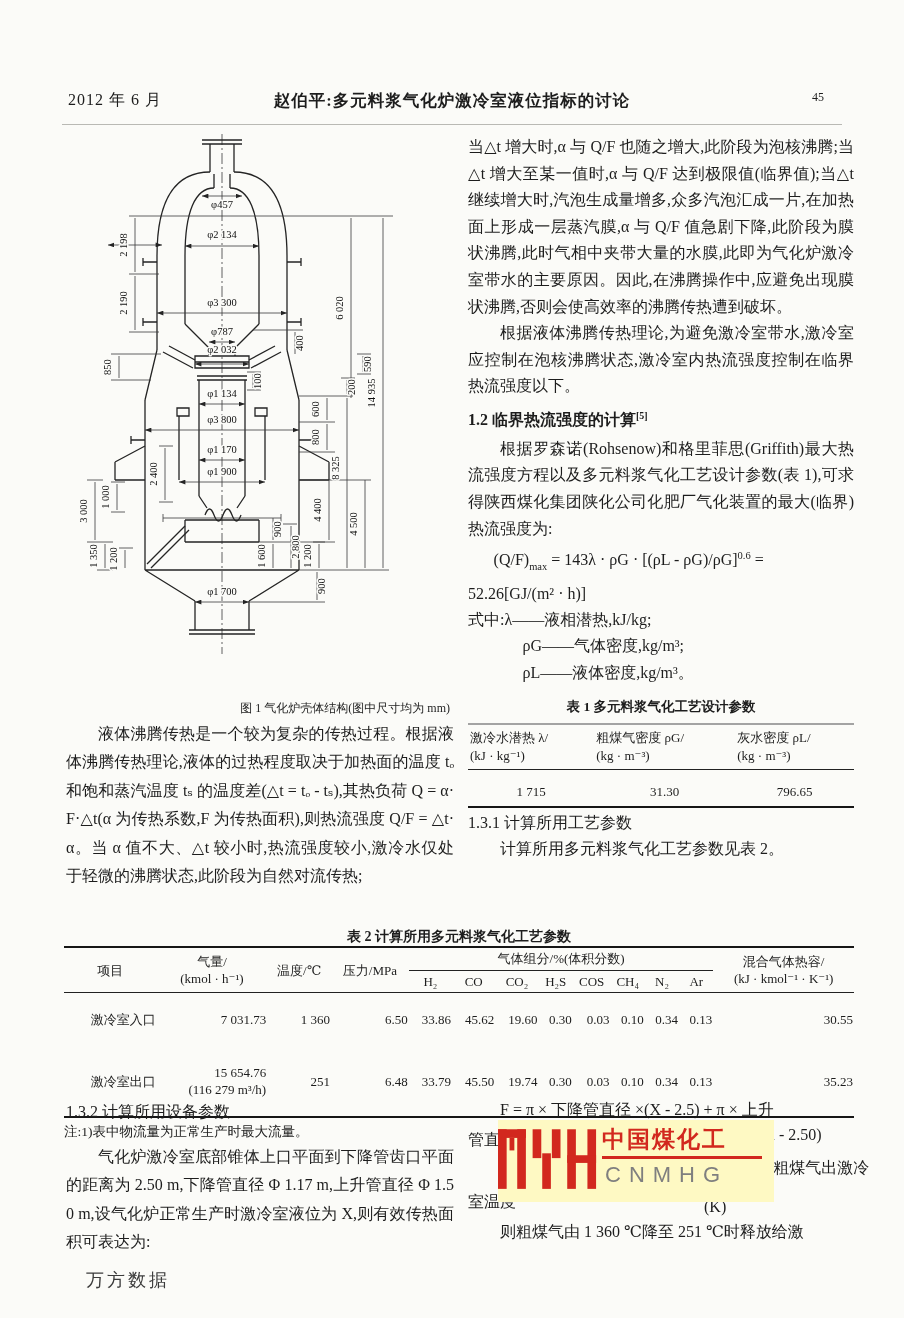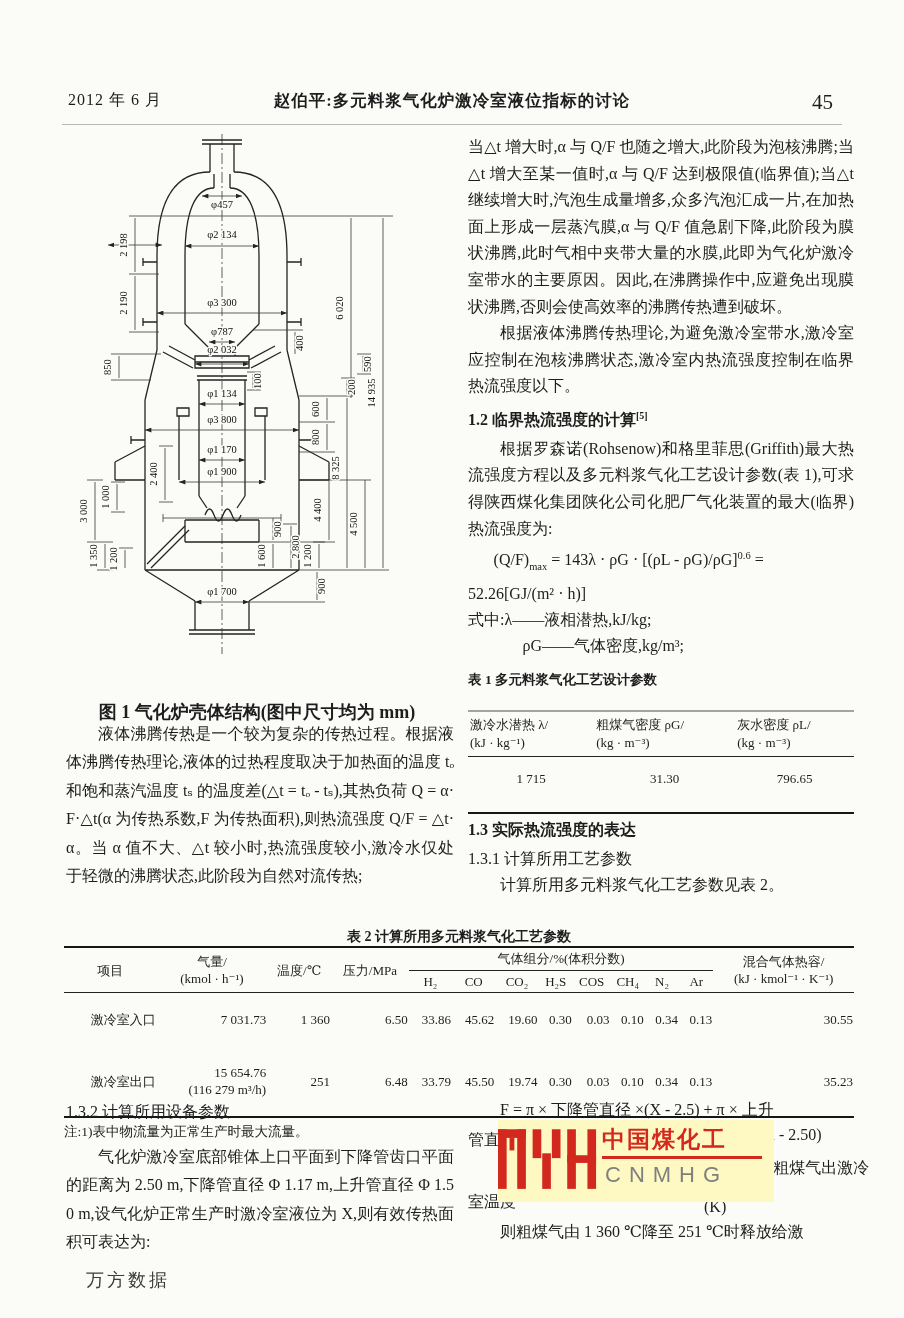--- a/index.html
+++ b/index.html
@@ -2,48 +2,48 @@
 <html><head>
 <meta charset="utf-8">
 <style>
   html,body{margin:0;padding:0}
   body{width:904px;height:1318px;position:relative;background:#fbfbf8;
        font-family:"Liberation Serif","DejaVu Serif",serif;color:#1d1d1d;overflow:hidden}
   .abs{position:absolute}
   
   .hdr-date{left:68px;top:90px;font-size:16px;letter-spacing:1px}
   .hdr-title{left:0;top:90px;width:904px;text-align:center;font-size:16.5px;font-weight:bold;letter-spacing:1px}
-  .hdr-page{left:812px;top:90px;font-size:21px}
+  .hdr-page{left:812px;top:90px;font-size:12px}
   .hdr-rule{left:62px;top:124px;width:780px;height:0;border-top:1px solid #b9b9b4}
   
   .fig-wrap{left:64px;top:128px;width:386px;height:572px}
   svg .ol{fill:none;stroke:#242424;stroke-width:1.3}
   svg .th{fill:none;stroke:#3a3a3a;stroke-width:0.8}
   svg .dim{font:10.5px "Liberation Serif","DejaVu Serif",serif;fill:#101010;
            paint-order:stroke;stroke:#fbfbf8;stroke-width:3px;stroke-linejoin:round}
-  .fig-caption{left:64px;top:700px;width:386px;text-align:center;font-size:18px;font-weight:bold}
+  .fig-caption{left:64px;top:700px;width:386px;text-align:right;font-size:12px;font-weight:normal}
   
   .lcol{left:66px;top:720px;width:388px;font-size:16px;line-height:28.4px;text-align:justify;word-break:break-all}
   .rcol{left:468px;top:134px;width:386px;font-size:16px;line-height:26.6px;text-align:justify;word-break:break-all}
   .rcol p,.lcol p{margin:0}
   .ind{text-indent:2em}
   .sect{font-weight:bold;margin:3px 0 2px 0}
   .sect-light{margin:2px 0 0 0}
   sup.ref{font-size:10px}
   .eq{line-height:27px}
   .eq .l1{padding-left:1.6em}
   .eq sub{font-size:10.5px}
   .eq sup{font-size:10.5px}
   .where div.cont{padding-left:3.4em}
   
-  .t1-title{font-weight:bold;font-size:13.5px;margin:7px 0 16px 0}
+  .t1-title{text-align:center;font-weight:bold;font-size:13.5px;margin:7px 0 3px 0}
   table{border-collapse:collapse;width:100%;font-size:13px}
   #table1{border-top:2px solid #a3a3a3;border-bottom:2px solid #161616}
   #table1 th{font-weight:normal;padding:4px 2px;border-bottom:1.3px solid #222;line-height:18px}
-  #table1 td{text-align:center;padding:9px 2px 20px 2px}
+  #table1 td{text-align:center;padding:9px 2px 0 2px}
   
   .t2-wrap{left:64px;top:928px;width:790px}
   .t2-title{text-align:center;font-weight:bold;font-size:14px;margin:0 0 0 0}
   #table2{border-top:2.2px solid #161616;border-bottom:2.2px solid #161616}
   #table2 th{font-weight:normal;padding:2px 1px;border-bottom:1.4px solid #222;line-height:17px;font-size:13px}
   #table2 th.gasgrp{border-bottom:1px solid #222;padding-bottom:3px}
   #table2 td{text-align:right;padding:18px 1px;font-size:13px;line-height:17px}
   .t2-note{font-size:13.5px;margin-top:5px}
   
   .bl{left:66px;top:1096px;width:388px;font-size:16px;line-height:28.6px;text-align:justify;word-break:break-all}
@@ -197,20 +197,21 @@
   <p class="ind">根据液体沸腾传热理论,为避免激冷室带水,激冷室应控制在泡核沸腾状态,激冷室内热流强度控制在临界热流强度以下。</p>
   <div class="sect"><span>1.2   临界热流强度的计算</span><sup class="ref">[5]</sup></div>
   <p class="ind">根据罗森诺(Rohsenow)和格里菲思(Griffith)最大热流强度方程以及多元料浆气化工艺设计参数(表 1),可求得陕西煤化集团陕化公司化肥厂气化装置的最大(临界)热流强度为:</p>
   <div class="eq">
     <div class="l1"><span>(Q/F)</span><sub>max</sub><span> = 143λ · ρG · [(ρL - ρG)/ρG]</span><sup>0.6</sup><span> =</span></div>
     <div>52.26[GJ/(m² · h)]</div>
   </div>
   <div class="where">
     <div>式中:λ——液相潜热,kJ/kg;</div>
     <div class="cont">ρG——气体密度,kg/m³;</div>
+    <div class="cont">ρL——液体密度,kg/m³。</div>
   </div>
   <div class="t1-title">表 1   多元料浆气化工艺设计参数</div>
   <table id="table1">
     <thead>
         <tr>
           <th>
             <div>激冷水潜热 λ/</div>
             <div>(kJ · kg⁻¹)</div>
           </th>
           <th>
@@ -224,21 +225,20 @@
         </tr>
       </thead>
     <tbody>
         <tr>
           <td>1 715</td>
           <td>31.30</td>
           <td>796.65</td>
         </tr>
       </tbody>
   </table>
-  <div class="sect">1.3   实际热流强度的表达</div>
   <div class="sect-light">1.3.1   计算所用工艺参数</div>
   <p class="ind">计算所用多元料浆气化工艺参数见表 2。</p>
 </div>
 
 <div class="abs t2-wrap">
   <div class="t2-title">表 2   计算所用多元料浆气化工艺参数</div>
   <table id="table2">
     <thead>
       <tr id="t2h1">
           <th rowspan="2">项目</th>

